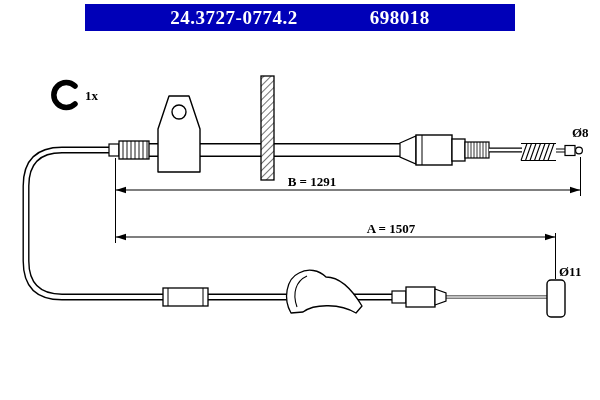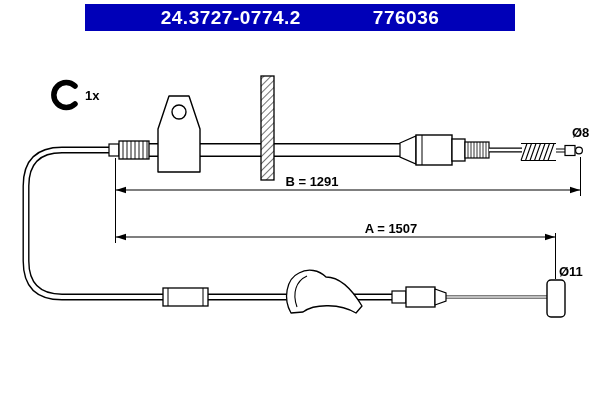--- a/index.html
+++ b/index.html
@@ -1,41 +1,41 @@
 <!DOCTYPE html>
 <html style="--header-bg: #0000b8; --header-text: #ffffff; --line: #000000; --background: #ffffff;"><head>
 <meta charset="utf-8">
 <style>
   html,body{margin:0;padding:0;}
   .stage{
     position:relative;
     width:600px;height:400px;
     background:var(--background,#fff);
-    font-family:Liberation Sans, sans-serif;
+    font-family:Liberation Serif, serif;
     overflow:hidden;
   }
   .header-bar{
     position:absolute;left:85px;top:4px;width:430px;height:27px;
     background:var(--header-bg,#0000b8);
     color:var(--header-text,#fff);
     display:flex;align-items:center;justify-content:center;gap:72px;
     font-weight:bold;font-size:19px;letter-spacing:0.5px;
   }
   .diagram-svg{position:absolute;left:0;top:0;color:var(--line,#000);}
   .dim-label{font-weight:bold;font-size:13px;fill:currentColor;}
   .qty-label{font-weight:bold;font-size:13px;fill:currentColor;}
 </style>
 </head>
 <body>
 
 <div class="stage">
 
   <div class="header-bar">
     <span>24.3727-0774.2</span>
-    <span>776036</span>
+    <span>698018</span>
   </div>
 
   <svg class="diagram-svg" width="600" height="400" viewBox="0 0 600 400">
     <defs>
       <pattern id="hatch" width="5" height="5" patternUnits="userSpaceOnUse" patternTransform="rotate(45)">
         <line x1="0" y1="0" x2="0" y2="5" stroke="currentColor" stroke-width="1.1"></line>
       </pattern>
     </defs>
 
     <g>

